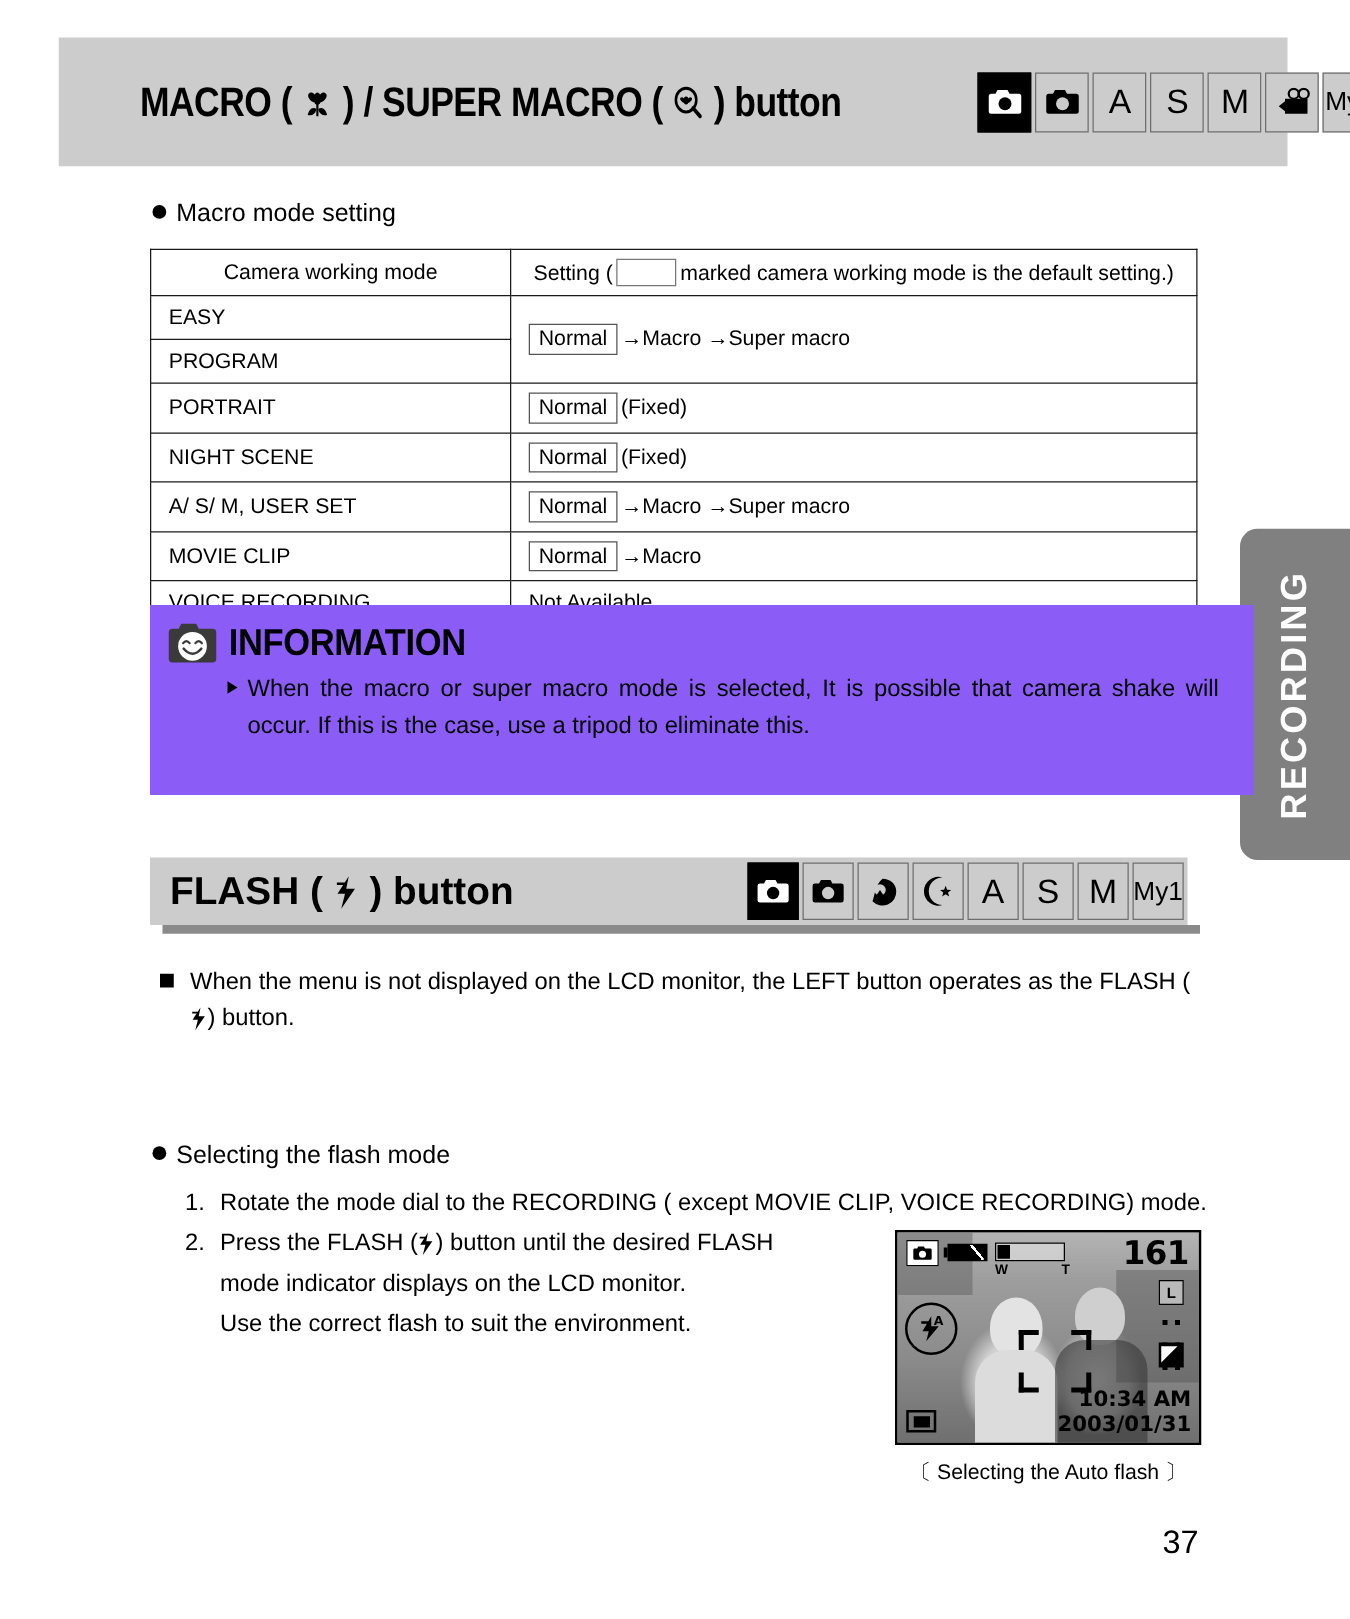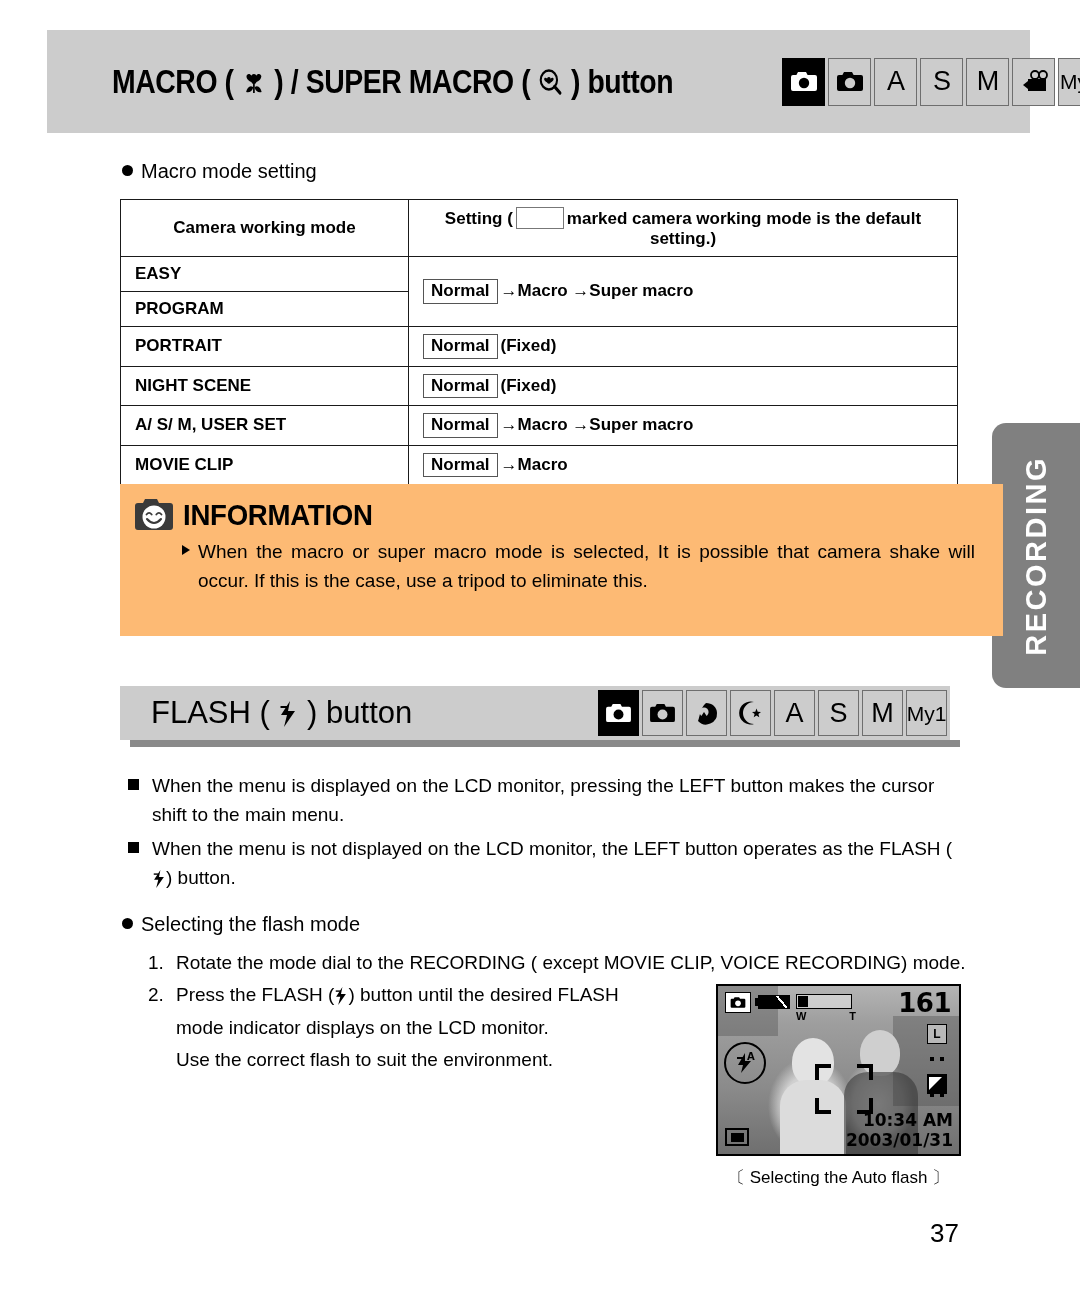--- a/index.html
+++ b/index.html
@@ -68,21 +68,20 @@
     position: absolute;
     left: 120px; top: 199px;
     width: 838px;
     border-collapse: collapse;
     font-size: 17px;
   }
   .macro-table td {
     border: 1.3px solid #1a1a1a;
     padding: 0;
     vertical-align: middle;
-    font-weight: bold;
   }
   .macro-table .col-left { width: 288px; }
   .cell-pad { padding: 7px 14px; }
   .cell-center { text-align: center; padding: 7px 14px; }
   .row-h { height: 31px; }
 
   .normbox {
     display: inline-block;
     border: 1.4px solid #555;
     padding: 1px 7px 2px 7px;
@@ -98,21 +97,21 @@
     width: 48px; height: 22px;
     vertical-align: -5px;
     margin: 0 3px;
   }
 
   
   .info-panel {
     position: absolute;
     left: 120px; top: 484px;
     width: 883px; height: 152px;
-    background: #fdba74;
+    background: #8b5cf6;
   }
   .info-title-row {
     display: flex; align-items: center;
     padding: 12px 0 0 12px;
   }
   .info-title {
     font-size: 30px; font-weight: bold;
     letter-spacing: -0.3px;
     margin-left: 7px;
     transform: scaleX(0.92);
@@ -164,22 +163,22 @@
     display: flex; align-items: center;
   }
   .flash-band::after {
     content: "";
     position: absolute;
     left: 10px; top: 54px;
     width: 830px; height: 7px;
     background: #8a8a8a;
   }
   .flash-title {
-    font-size: 31px; font-weight: normal;
-    margin-left: 31px;
+    font-size: 31px; font-weight: bold;
+    margin-left: 16px;
     white-space: nowrap;
   }
   .flash-band .mode-row { margin-left: auto; margin-right: 3px; }
   .flash-band .chip { width: 41px; height: 46px; }
 
   
   .body-block {
     position: absolute;
     font-size: 19px;
     line-height: 1.55;
@@ -595,24 +594,20 @@
     </div>
     <div class="chip small-txt">
       <span>My1</span>
     </div>
   </div>
 </div>
 
 <div class="body-block" style="left:128px; top:771px; width:835px;">
   <div class="sq-item">
     <span class="sq"></span>
-    <span>When the menu is displayed on the LCD monitor, pressing the LEFT button makes the cursor shift to the main menu.</span>
-  </div>
-  <div class="sq-item">
-    <span class="sq"></span>
     <span>When the menu is not displayed on the LCD monitor, the LEFT button operates as the FLASH (</span><span class="glyph"><svg width="14" height="20" viewBox="0 0 20 28">
           <path d="M12 1 L3 15 H9 L6 27 L17 11 H10 Z" fill="#000"></path>
           <path d="M2.5 7 h7" stroke="#000" stroke-width="2"></path>
         </svg></span><span>) button.</span>
   </div>
 </div>
 
 <div class="bullet-head" style="left:122px; top:913px;">
   <span class="dot"></span><span>Selecting the flash mode</span>
 </div>

